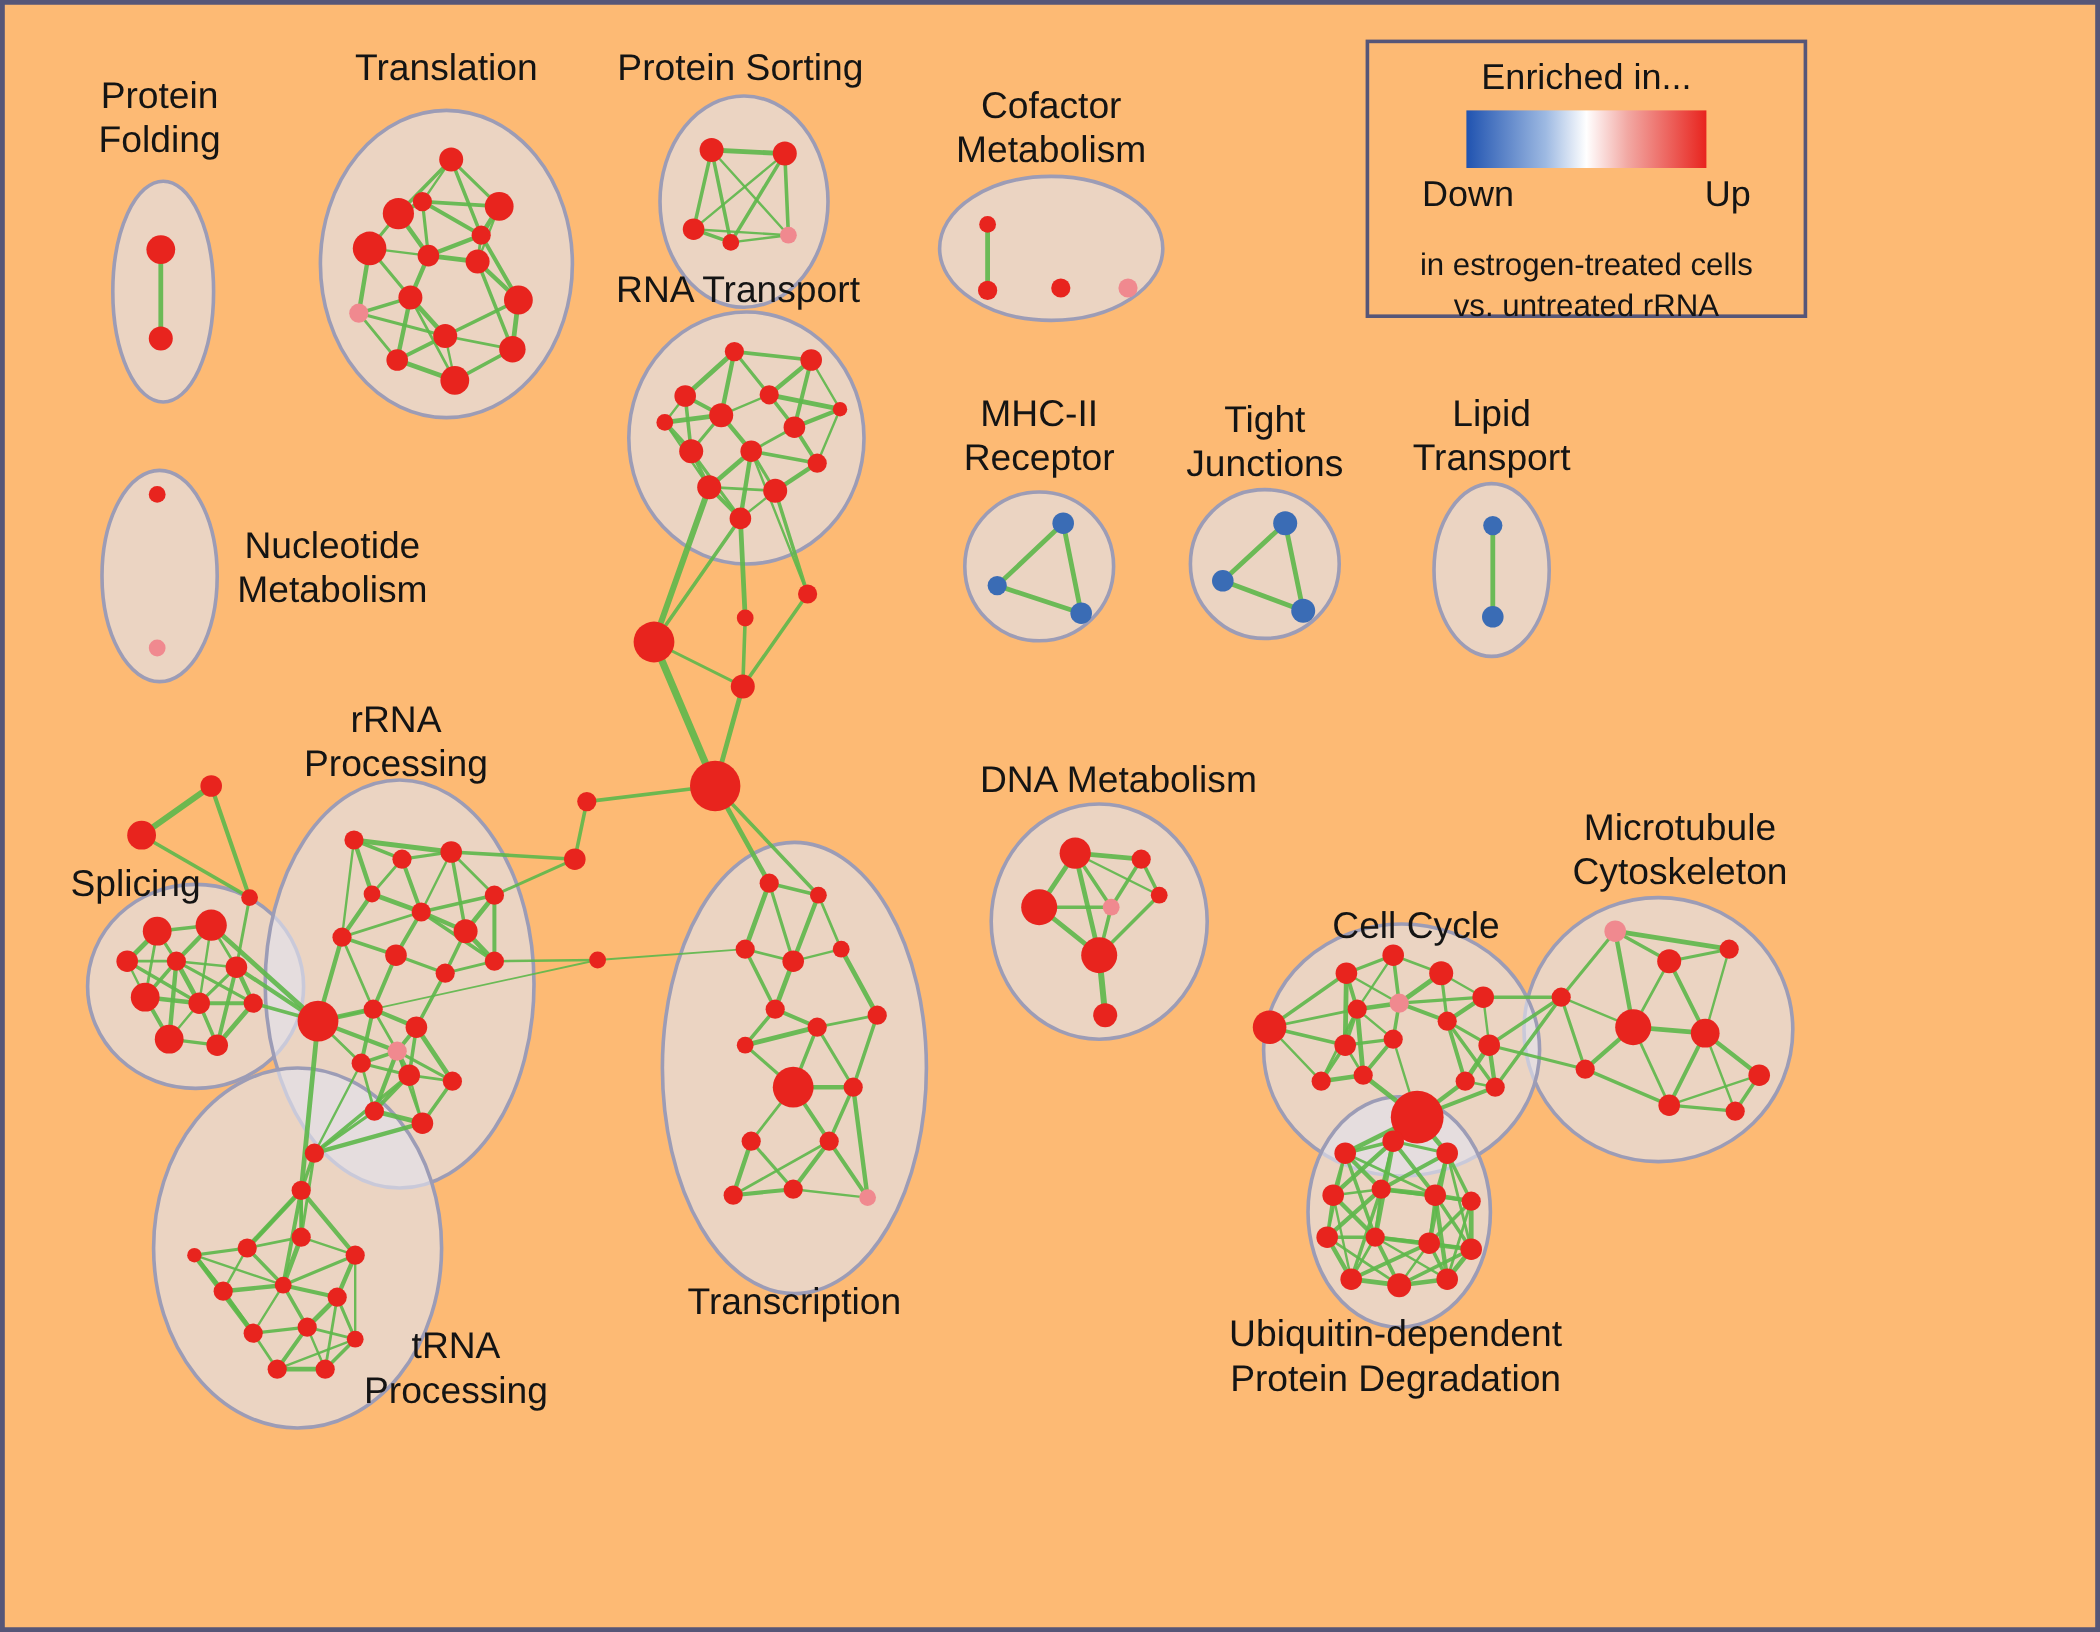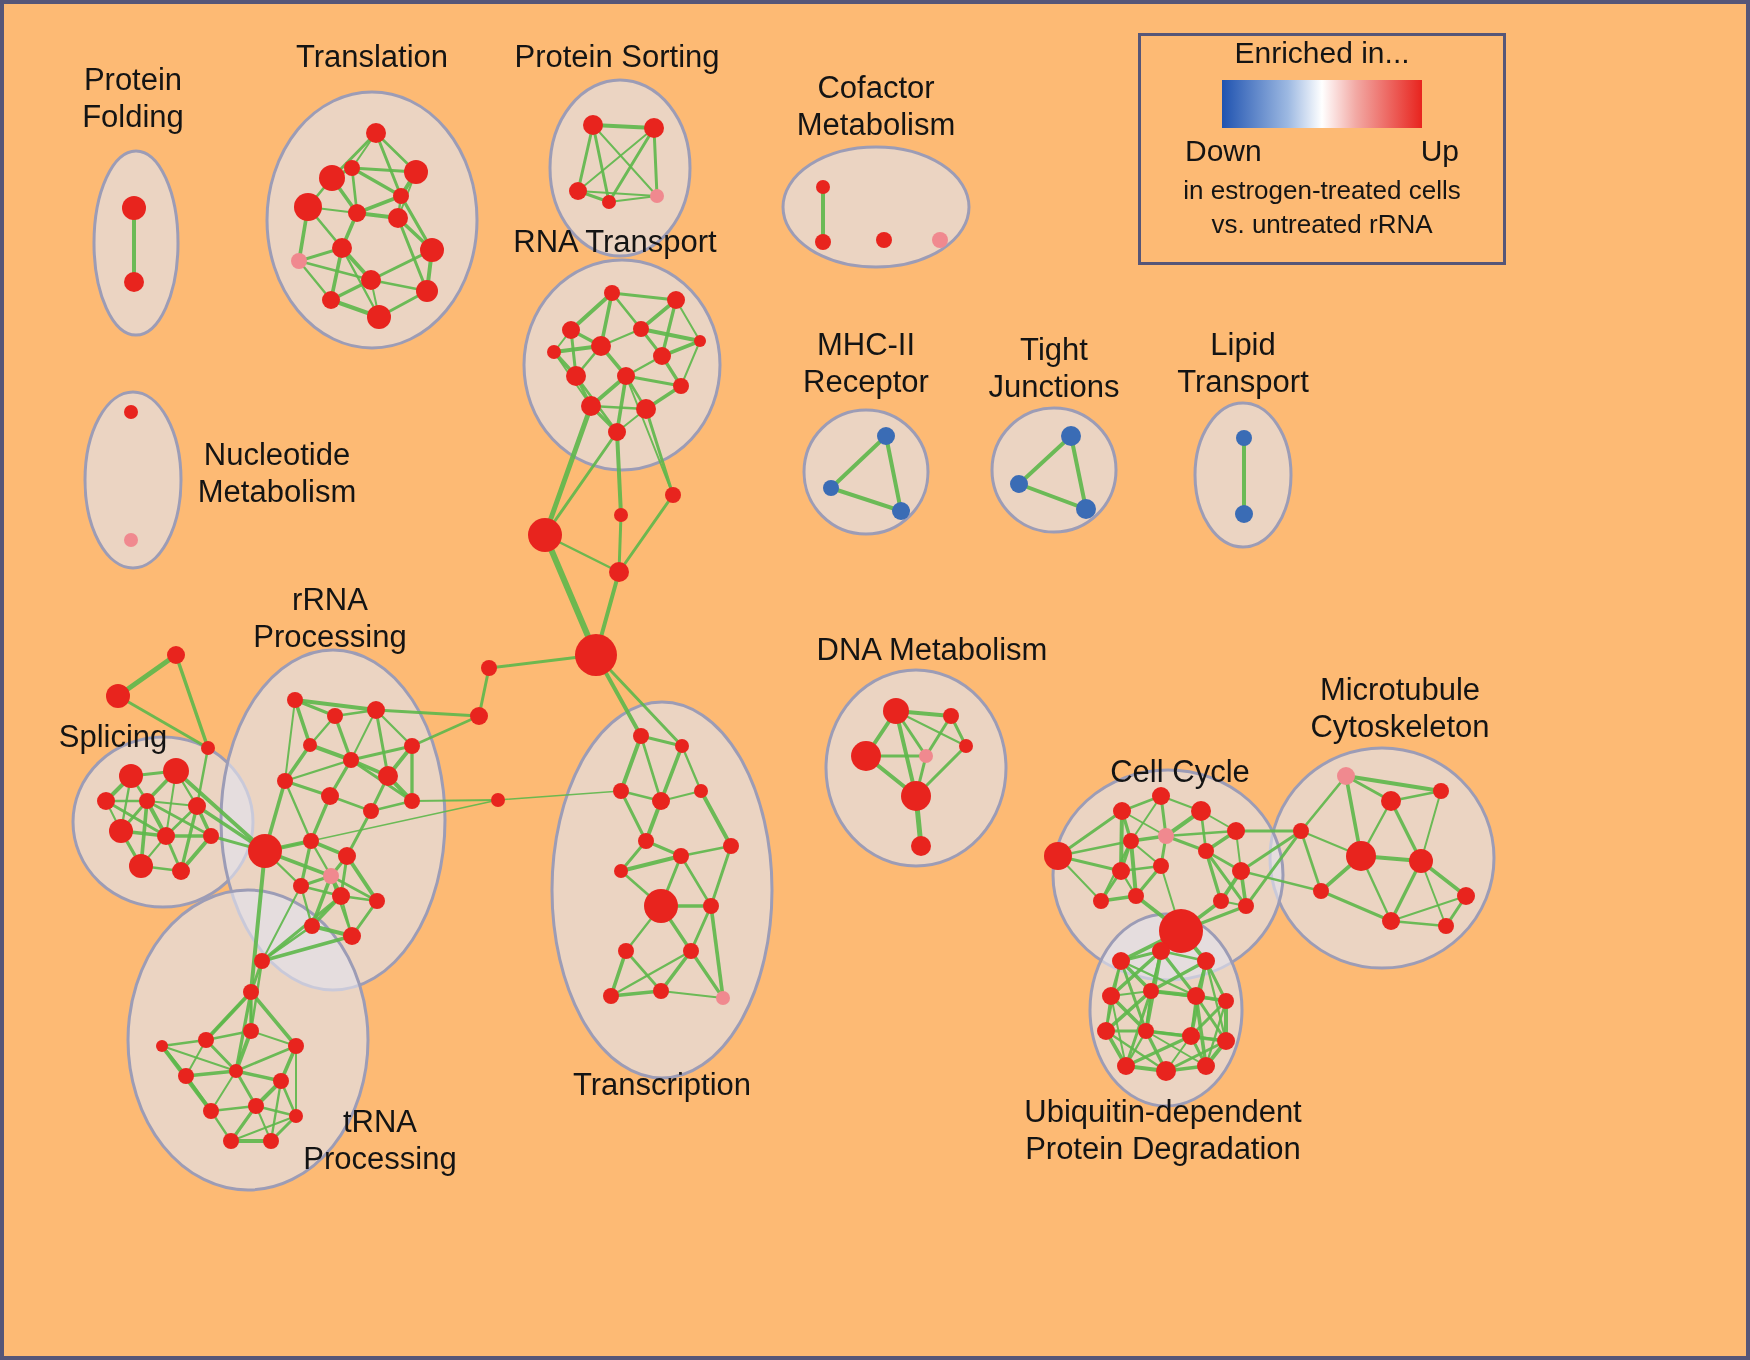--- a/index.html
+++ b/index.html
@@ -19,30 +19,30 @@
   }
   .legend{
     position:absolute;
     left:1138px; top:33px;
     width:368px; height:232px;
     border:3px solid #565678;
     box-sizing:border-box;
     text-align:center;
     color:#141414;
   }
-  .legend-title{font-size:30px;margin-top:0;}
+  .legend-title{font-size:30px;margin-top:12px;}
   .legend-gradient{
     width:200px;height:48px;
     margin:10px auto 6px auto;
   }
   .legend-row{
     display:flex;justify-content:space-between;
     padding:0 44px;
     font-size:30px;
-    margin-bottom:6px;
+    margin-bottom:24px;
   }
   .legend-sub{font-size:26px;line-height:1.3;}
 </style>
 </head>
 <body>
 
 <div class="figure">
 
   <svg id="net" width="1750" height="1360" viewBox="0 0 1750 1360">
       <g>

